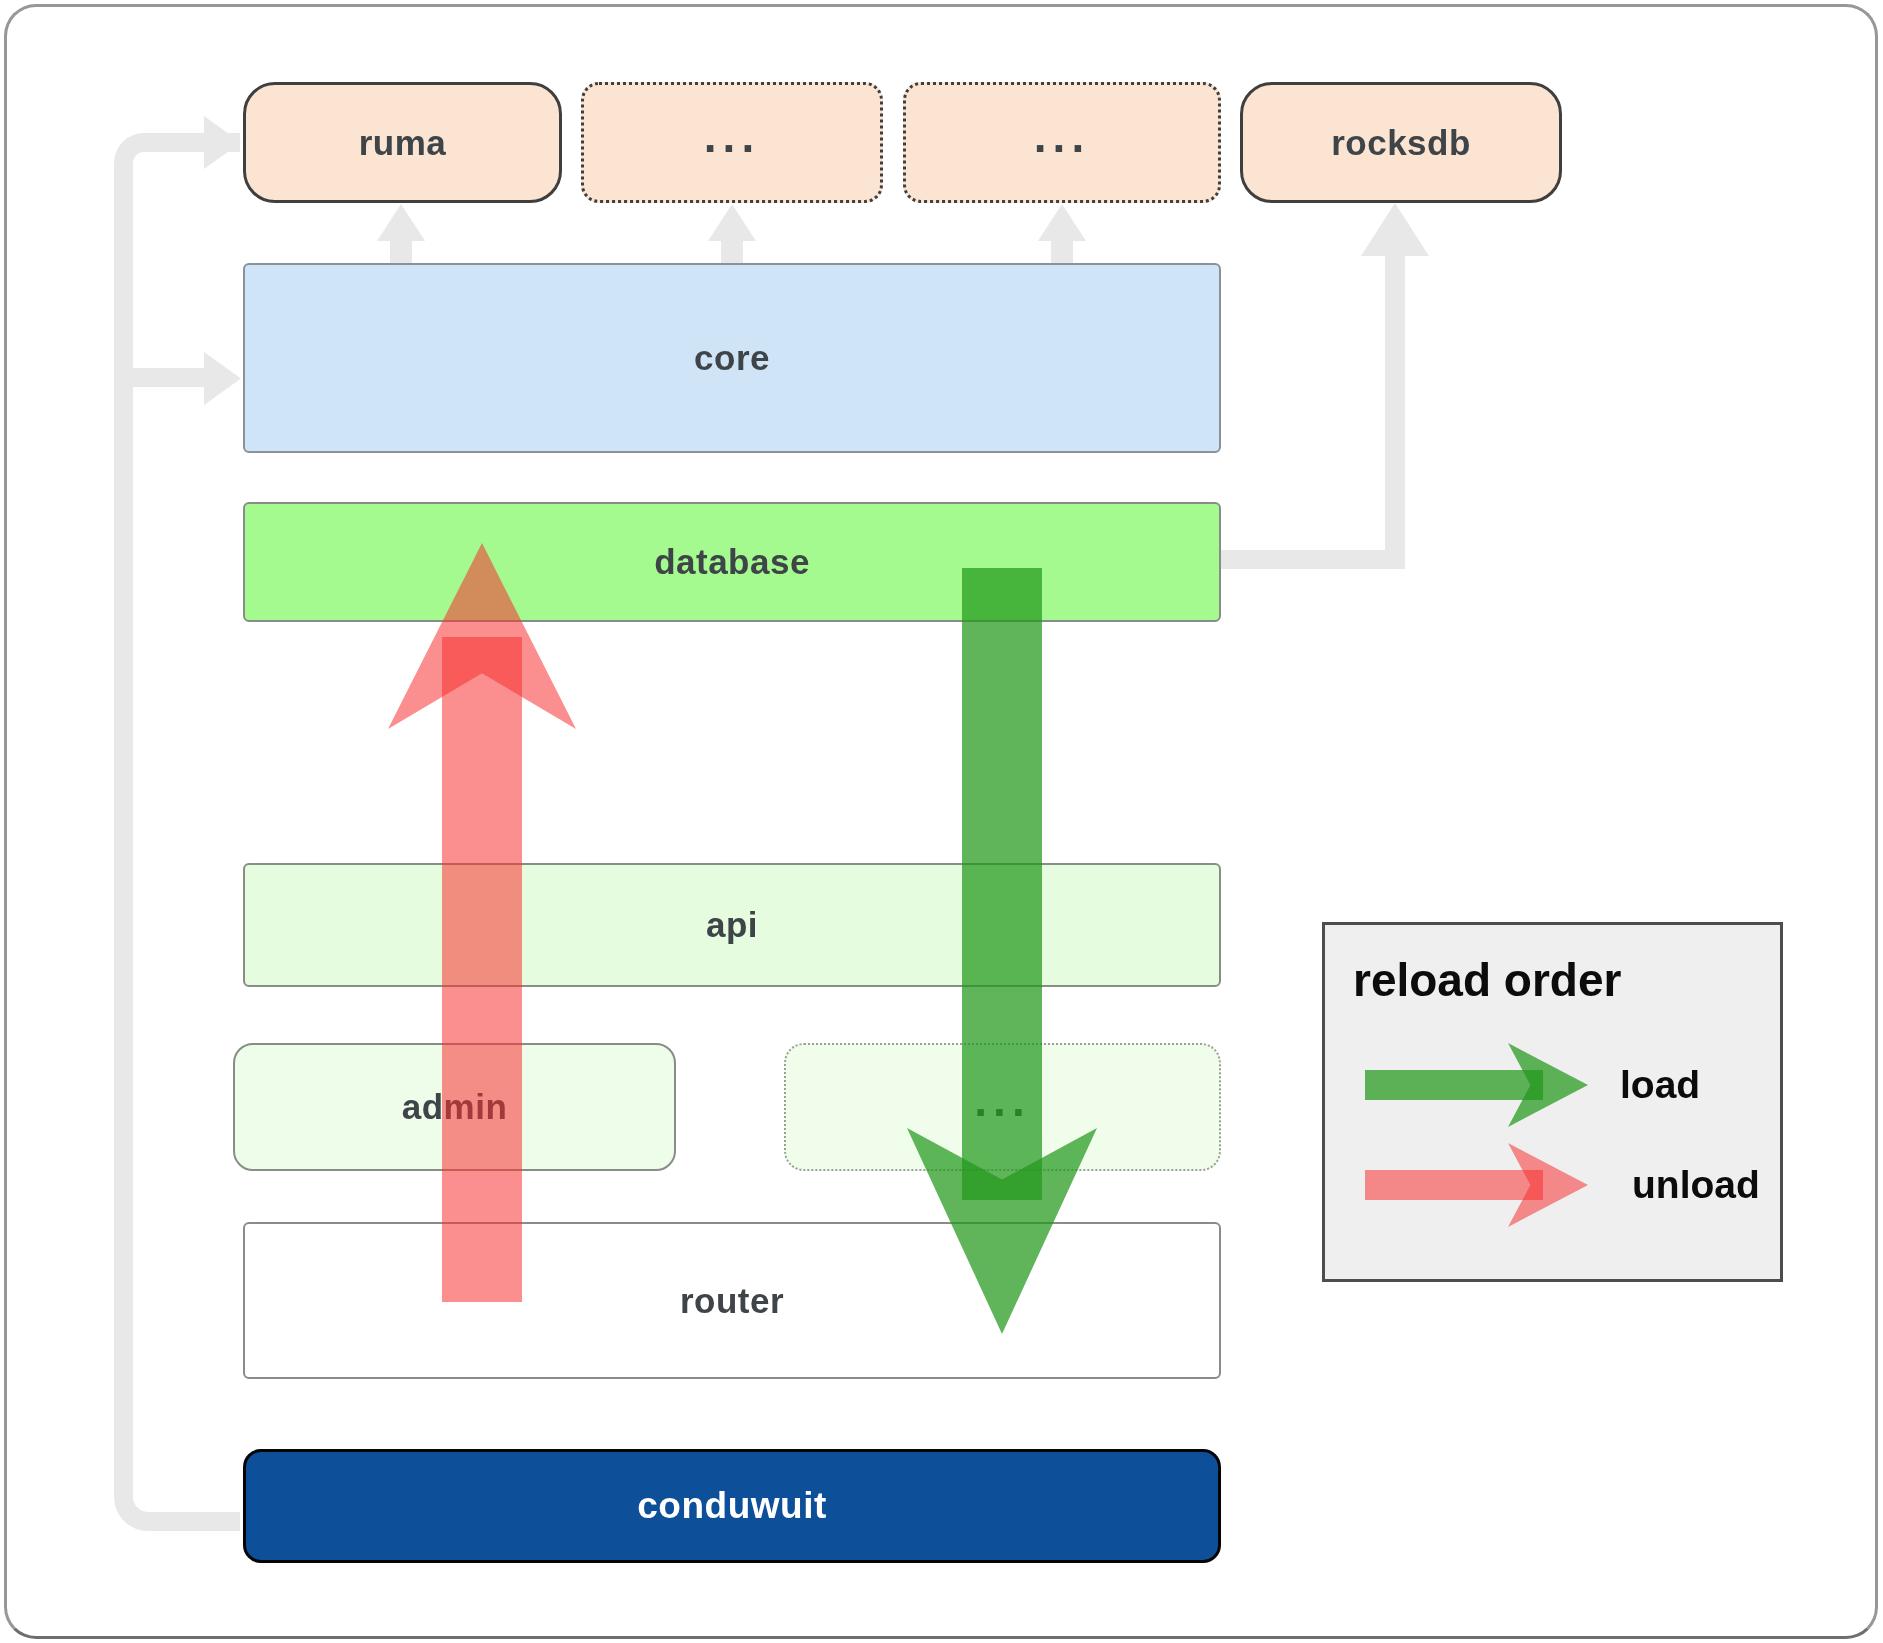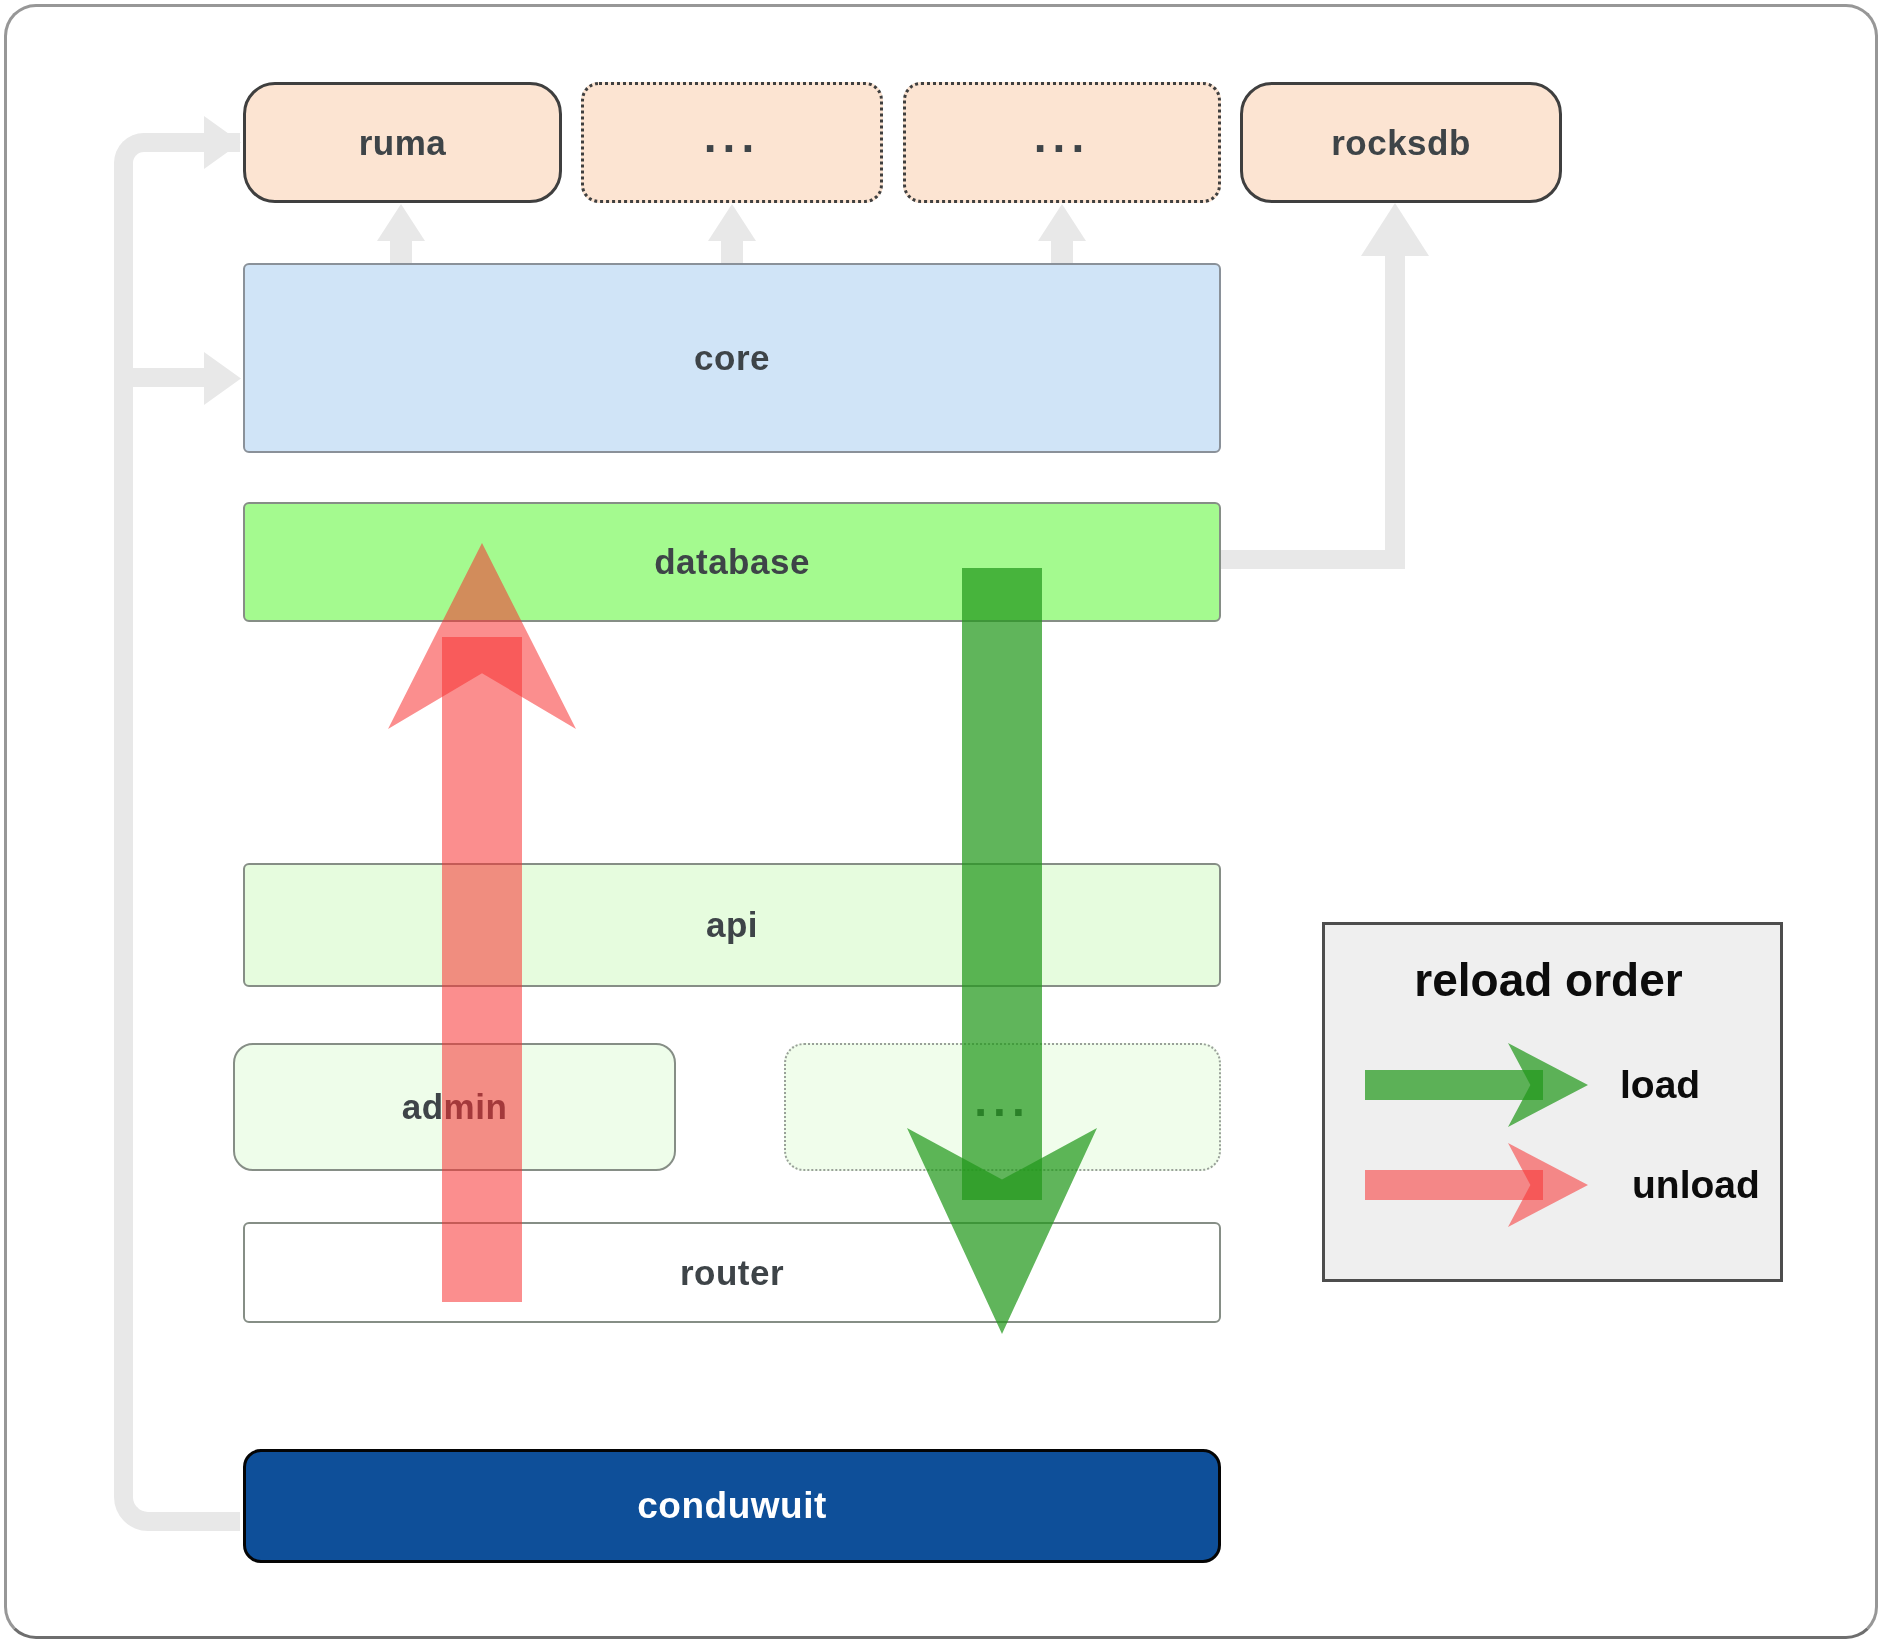--- a/index.html
+++ b/index.html
@@ -57,41 +57,41 @@
   #box-more1{left:581px;top:82px;width:302px;height:121px;}
   #box-more2{left:903px;top:82px;width:318px;height:121px;}
   #box-rocksdb{left:1240px;top:82px;width:322px;height:121px;}
   #box-core{left:243px;top:263px;width:978px;height:190px;background:var(--core-fill,#d0e4f7);border-color:#8a9199;}
   #box-database{left:243px;top:502px;width:978px;height:120px;background:var(--database-fill,#a4fa8f);}
   #box-service{left:243px;top:682px;width:978px;height:119px;background:var(--service-fill,#d9fad0);}
   #box-api{left:243px;top:863px;width:978px;height:124px;background:var(--api-fill,#e6fcde);}
   #box-admin{left:233px;top:1043px;width:443px;height:128px;border-radius:20px;background:var(--admin-fill,#eefdea);}
   #box-admin-more{left:784px;top:1043px;width:437px;height:128px;border-radius:20px;
       border:2.5px dotted #99a099;background:#f0fdeb;}
-  #box-router{left:243px;top:1222px;width:978px;height:101px;background:var(--router-fill,#ffffff);}
+  #box-router{left:243px;top:1222px;width:978px;height:157px;background:var(--router-fill,#ffffff);}
   #box-conduwuit{left:243px;top:1449px;width:978px;height:114px;border-radius:18px;
       background:var(--conduwuit-fill,#0e4f99);border:3px solid #050505;
       color:#ffffff;font-size:37px;font-weight:bold;}
 
   
   .red{background:var(--unload-red,rgba(248,49,49,0.55));}
   .green{background:var(--load-green,rgba(34,152,28,0.72));}
   #unload-shaft{position:absolute;left:442px;top:637px;width:80px;height:665px;}
   #unload-head{position:absolute;left:388px;top:543px;width:188px;height:186px;
       clip-path:polygon(50% 0%,100% 100%,50% 70%,0% 100%);}
   #load-shaft{position:absolute;left:962px;top:568px;width:80px;height:632px;}
   #load-head{position:absolute;left:907px;top:1128px;width:190px;height:206px;
       clip-path:polygon(0% 0%,50% 25%,100% 0%,50% 100%);}
 
   
   #legend{position:absolute;left:1322px;top:922px;width:461px;height:360px;
       box-sizing:border-box;background:var(--legend-bg,#efefef);
       border:3px solid var(--legend-border,#4d4d4d);}
-  #legend-title{position:absolute;left:0;right:8px;top:28px;text-align:center;
-      font-size:46px;font-weight:600;color:#0c0c0c;}
+  #legend-title{position:absolute;left:0;right:8px;top:28px;
+      font-size:46px;font-weight:600;color:#0c0c0c;padding-left:28px;}
   .legend-shaft{position:absolute;width:178px;height:30px;}
   .legend-head{position:absolute;width:80px;height:84px;
       clip-path:polygon(0% 0%,28% 50%,0% 100%,100% 50%);}
   .legend-label{position:absolute;height:84px;display:flex;align-items:center;
       font-size:39px;color:#0c0c0c;font-weight:bold;}
   #legend-load-shaft{left:40px;top:145px;}
   #legend-load-head{left:183px;top:118px;}
   #legend-load-label{left:295px;top:118px;}
   #legend-unload-shaft{left:40px;top:245px;}
   #legend-unload-head{left:183px;top:218px;}

